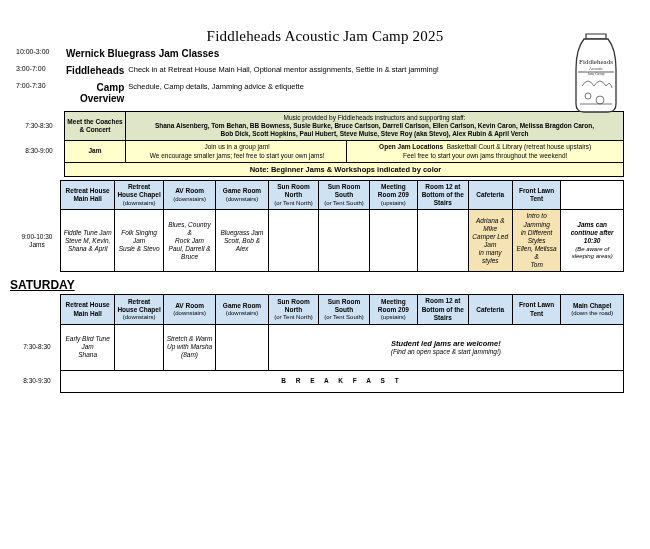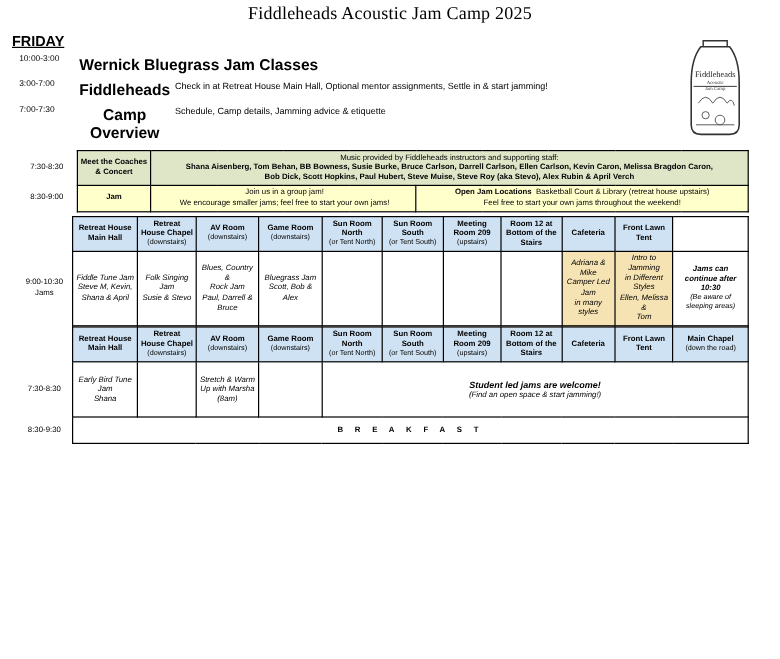--- a/index.html
+++ b/index.html
@@ -18,21 +18,21 @@
   .page {
     position: relative;
     width: 650px;
     height: 549px;
     padding: 0;
   }
   .title {
     text-align: center;
     font-size: 15px;
     font-family: "Liberation Serif", serif;
-    padding-top: 4px;
+    padding-top: 28px;
     letter-spacing: 0.2px;
   }
   .logo {
     position: absolute;
     right: 18px;
     top: 24px;
     width: 72px;
     height: 92px;
   }
   .dayhdr {
@@ -59,21 +59,21 @@
     padding: 3px 2px;
   }
   .simple td.t {
     width: 46px;
     white-space: nowrap;
     font-size: 7px;
   }
   .simple td.n {
     width: 56px;
     font-weight: bold;
-    font-size: 13px;
+    font-size: 10px;
   }
   .simple td.d {
     font-size: 7.5px;
   }
   .grid {
     width: 610px;
     margin-left: 14px;
     table-layout: fixed;
   }
   .grid td, .grid th {
@@ -136,36 +136,35 @@
     <path d="M18 48 h36" stroke="#333" stroke-width="0.8"></path>
     <text x="36" y="40" font-size="7" font-family="Liberation Serif, serif" text-anchor="middle" fill="#222">Fiddleheads</text>
     <text x="36" y="46" font-size="4" font-family="Liberation Serif, serif" text-anchor="middle" fill="#444">Acoustic</text>
     <text x="36" y="51" font-size="4" font-family="Liberation Serif, serif" text-anchor="middle" fill="#444">Jam Camp</text>
     <path d="M22 62 q6 -10 12 0 q6 -10 12 0 q4 -6 6 2" fill="none" stroke="#555" stroke-width="0.8"></path>
     <circle cx="28" cy="72" r="3" fill="none" stroke="#555" stroke-width="0.8"></circle>
     <circle cx="40" cy="76" r="4" fill="none" stroke="#555" stroke-width="0.8"></circle>
     <path d="M20 80 h32" stroke="#555" stroke-width="0.8"></path>
   </svg>
 
-  <div class="dayhdr">FRIDAY</div>
 
   <table class="simple">
     <tbody>
         <tr>
       <td class="t">10:00-3:00</td>
       <td class="n" colspan="2">Wernick Bluegrass Jam Classes</td>
     </tr>
     <tr>
       <td class="t">3:00-7:00</td>
       <td class="n">Fiddleheads</td>
       <td class="d">Check in at Retreat House Main Hall, Optional mentor assignments, Settle in &amp; start jamming!</td>
     </tr>
     <tr>
       <td class="t">7:00-7:30</td>
-      <td class="n" style="text-align:center">Camp Overview</td>
+      <td class="n" style="text-align:right">Camp Overview</td>
       <td class="d">Schedule, Camp details, Jamming advice &amp; etiquette</td>
     </tr>
   </tbody>
     </table>
 
   <table class="grid" style="margin-top:4px">
     <tbody>
         <tr>
       <td class="timecol" style="width:46px">7:30-8:30</td>
       <td class="green lblcell" style="width:56px">Meet the Coaches &amp; Concert</td>
@@ -179,20 +178,24 @@
       <td class="timecol">8:30-9:00</td>
       <td class="yellow lblcell">Jam</td>
       <td class="yellow left" colspan="4" style="padding-left:4px">
         <div>Join us in a group jam!</div>
         <div>We encourage smaller jams; feel free to start your own jams!</div>
       </td>
       <td class="yellow" colspan="5">
         <div><span class="bold">Open Jam Locations</span>&nbsp;&nbsp;<span>Basketball Court &amp; Library (retreat house upstairs)</span></div>
         <div>Feel free to start your own jams throughout the weekend!</div>
       </td>
+    </tr>
+    <tr>
+      <td class="timecol"></td>
+      <td class="yellow left" colspan="10" style="padding-left:5px;font-weight:bold;font-size:7.5px">Note: Beginner Jams &amp; Workshops indicated by color</td>
     </tr>
   </tbody>
     </table>
 
   <table class="grid" style="margin-top:3px">
     <colgroup>
       <col style="width:46px">
         <col style="width:54px">
         <col style="width:48px">
         <col style="width:52px">
@@ -246,20 +249,21 @@
 Ellen, Melissa &amp;
 Tom</td>
       <td class="white cellsm ital" style="border-top:none;font-weight:bold">
         <div>Jams can continue after 10:30</div>
         <div class="sub ital">(Be aware of sleeping areas)</div>
       </td>
     </tr>
   </tbody>
     </table>
 
+  <div class="dayhdr" style="margin-top:6px">SATURDAY</div>
 
   <table class="grid">
     <colgroup>
       <col style="width:46px">
         <col style="width:54px">
         <col style="width:48px">
         <col style="width:52px">
         <col style="width:52px">
       <col style="width:50px">
         <col style="width:50px">

